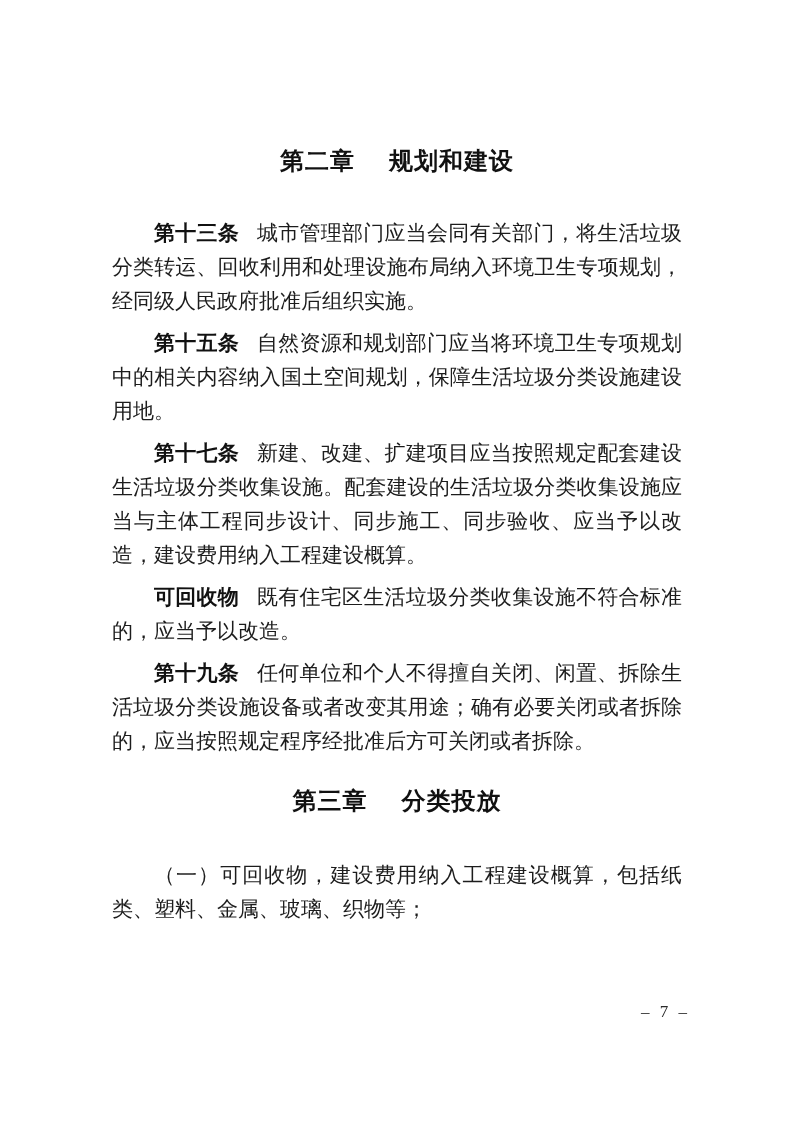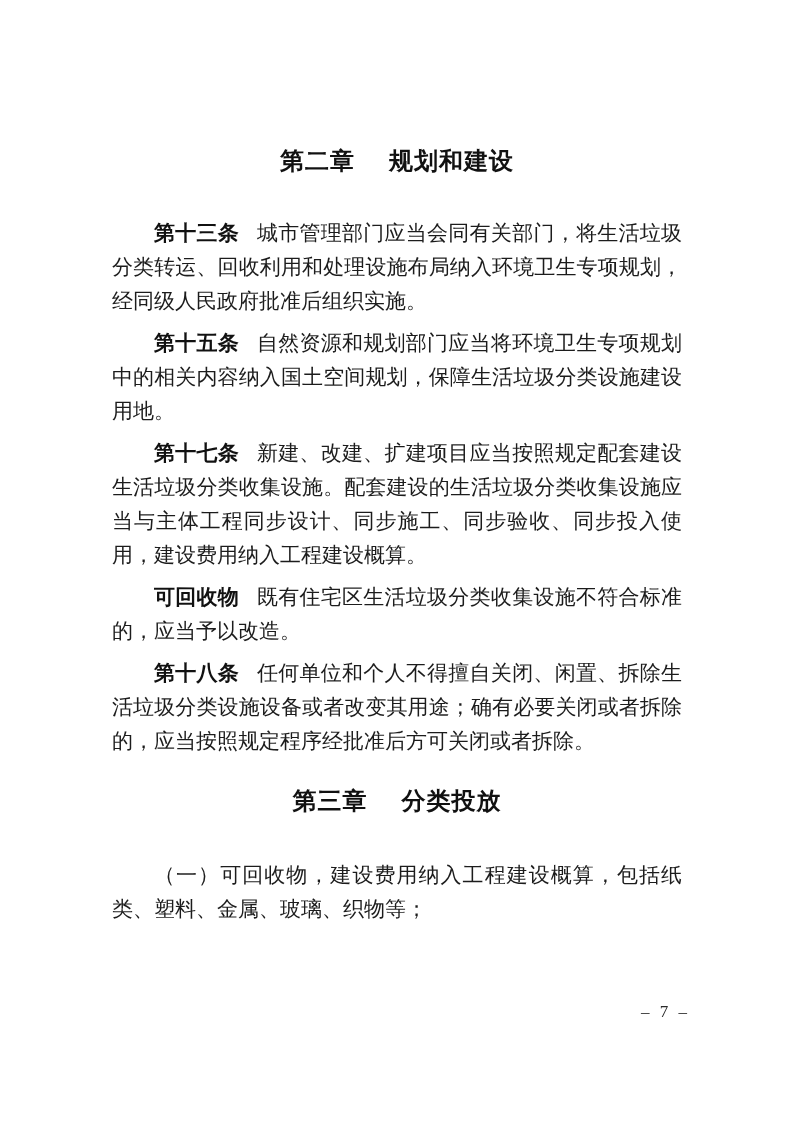--- a/index.html
+++ b/index.html
@@ -71,26 +71,26 @@
 
 <div class="page">
 
   <section class="section-1">
     <h2 class="chapter-heading"><span>第二章</span><span class="chapter-gap"></span><span>规划和建设</span></h2>
 
     <p class="article"><span class="article-label">第十三条</span><span class="article-text">城市管理部门应当会同有关部门，将生活垃圾分类转运、回收利用和处理设施布局纳入环境卫生专项规划，经同级人民政府批准后组织实施。</span></p>
 
     <p class="article"><span class="article-label">第十五条</span><span class="article-text">自然资源和规划部门应当将环境卫生专项规划中的相关内容纳入国土空间规划，保障生活垃圾分类设施建设用地。</span></p>
 
-    <p class="article"><span class="article-label">第十七条</span><span class="article-text">新建、改建、扩建项目应当按照规定配套建设生活垃圾分类收集设施。配套建设的生活垃圾分类收集设施应当与主体工程同步设计、同步施工、同步验收、同步投入使用，建设费用纳入工程建设概算。</span></p>
+    <p class="article"><span class="article-label">第十七条</span><span class="article-text">新建、改建、扩建项目应当按照规定配套建设生活垃圾分类收集设施。配套建设的生活垃圾分类收集设施应当与主体工程同步设计、同步施工、同步验收、应当予以改造，建设费用纳入工程建设概算。</span></p>
 
 
     <p class="article"><span class="article-label">可回收物</span><span class="article-text">既有住宅区生活垃圾分类收集设施不符合标准的，应当予以改造。</span></p>
 
-    <p class="article"><span class="article-label">第十八条</span><span class="article-text">任何单位和个人不得擅自关闭、闲置、拆除生活垃圾分类设施设备或者改变其用途；确有必要关闭或者拆除的，应当按照规定程序经批准后方可关闭或者拆除。</span></p>
+    <p class="article"><span class="article-label">第十九条</span><span class="article-text">任何单位和个人不得擅自关闭、闲置、拆除生活垃圾分类设施设备或者改变其用途；确有必要关闭或者拆除的，应当按照规定程序经批准后方可关闭或者拆除。</span></p>
   </section>
 
   <section class="section-2">
     <h2 class="chapter-heading"><span>第三章</span><span class="chapter-gap"></span><span>分类投放</span></h2>
 
 
     <p class="article"><span class="article-text">（一）可回收物，建设费用纳入工程建设概算，包括纸类、塑料、金属、玻璃、织物等；</span></p>
   </section>
 
   <div class="page-number">– 7 –</div>

